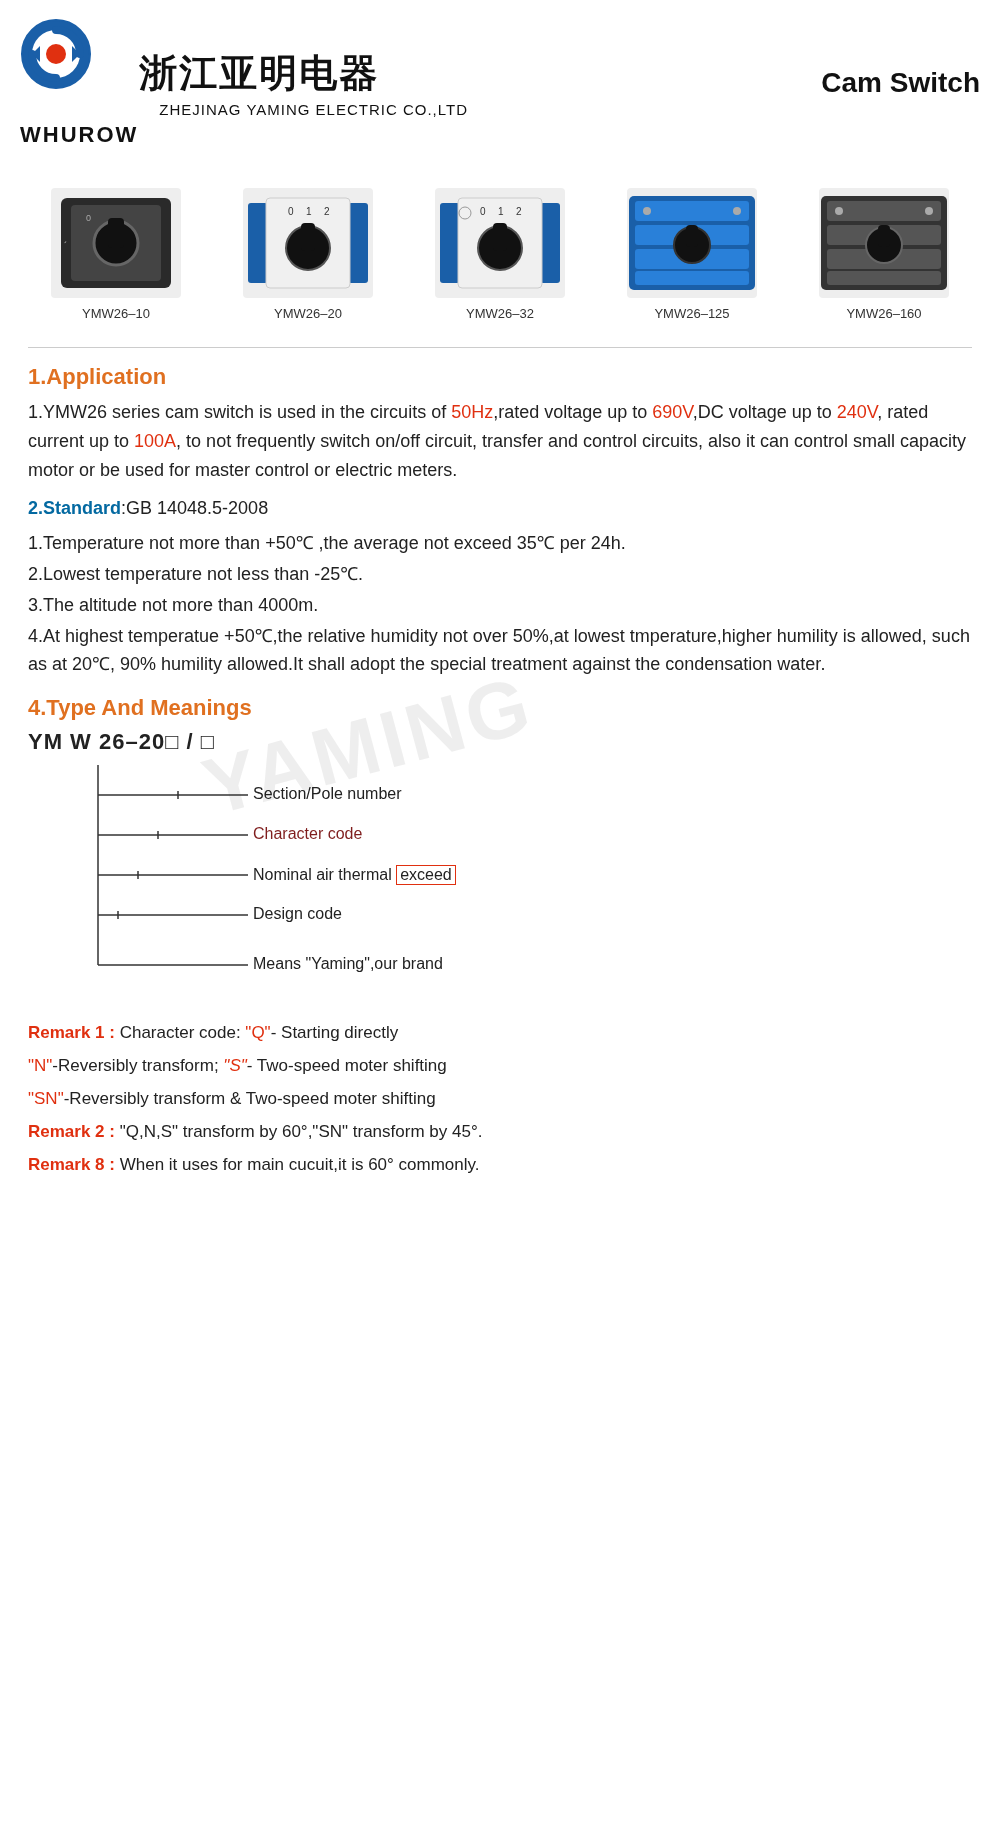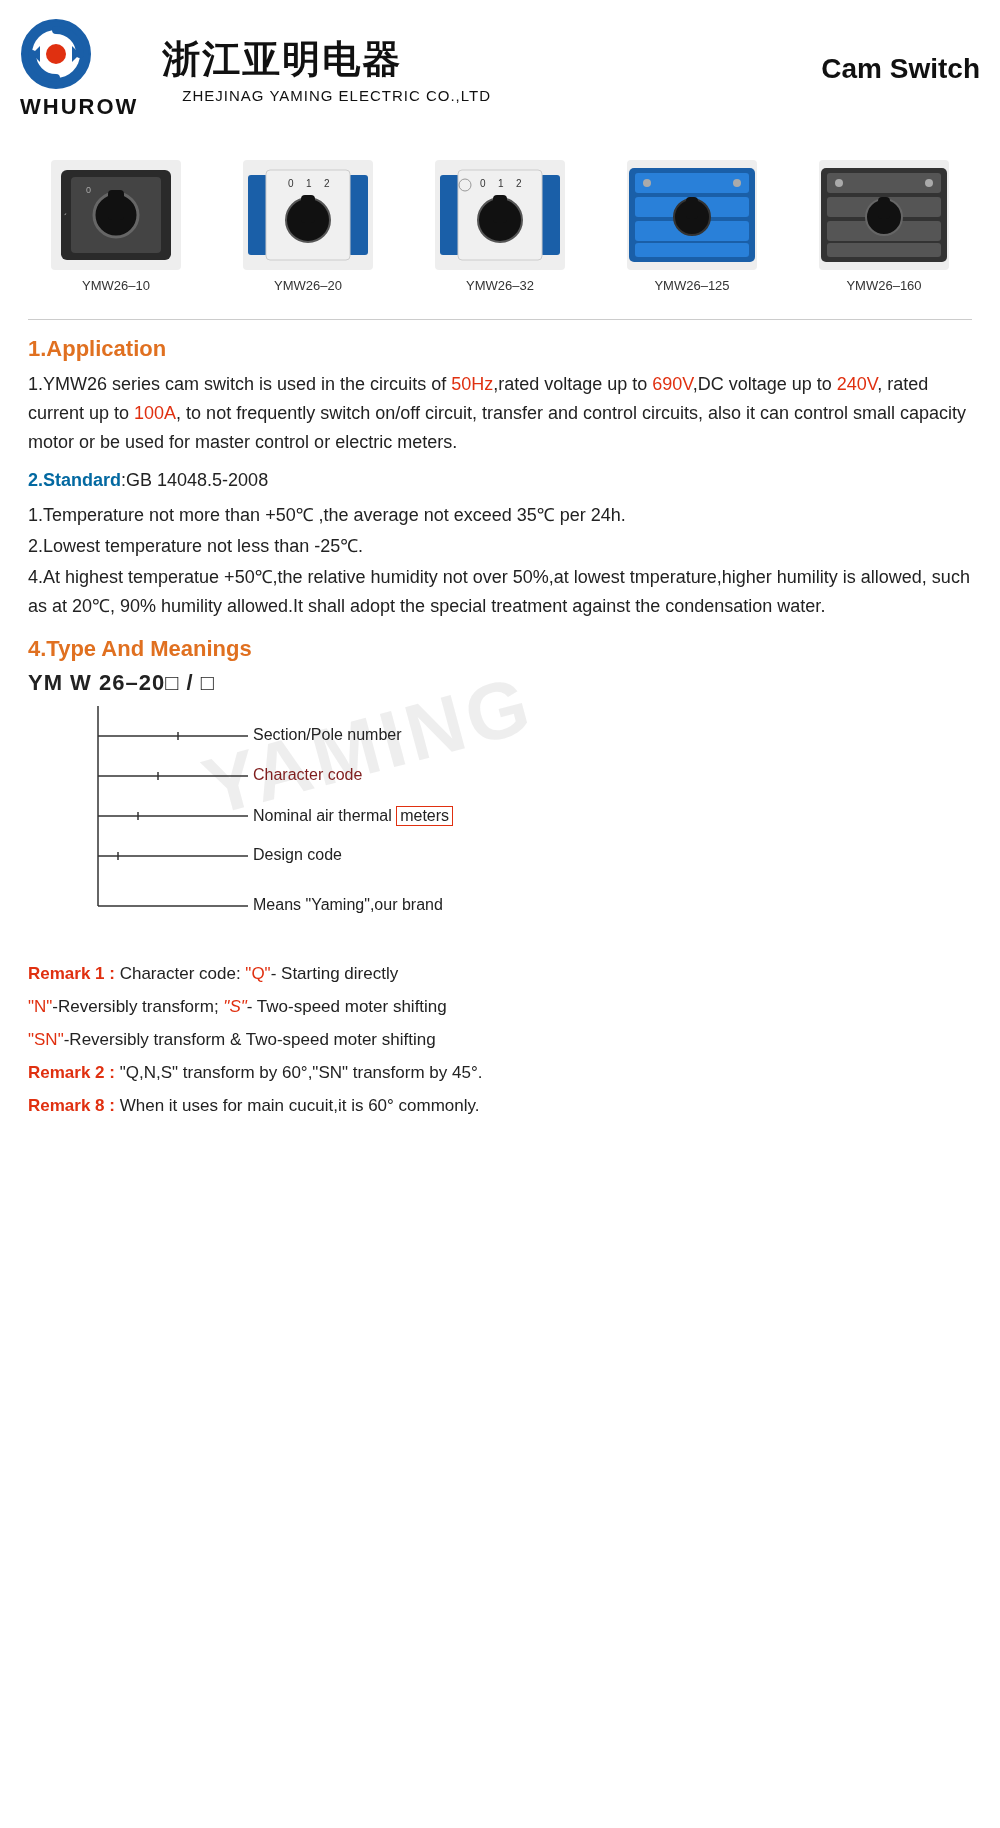--- a/index.html
+++ b/index.html
@@ -16,21 +16,22 @@
       display: flex;
       align-items: center;
       padding: 18px 20px 10px 20px;
       border-bottom: none;
     }
 
     .logo-area {
       display: flex;
       flex-direction: column;
       align-items: flex-start;
-      margin-right: 24px;
+      margin-right: 1px;
+      gap: 28px;
     }
 
     .logo-circle {
       width: 72px;
       height: 72px;
     }
 
     .brand-whurow {
       font-size: 22px;
       font-weight: 900;
@@ -321,20 +322,21 @@
     <span>1.YMW26 series cam switch is used in the circuits of </span><span class="red-text">50Hz</span><span>,rated voltage up to </span><span class="red-text">690V</span><span>,DC voltage up to </span><span class="red-text">240V</span><span>, rated current up to </span><span class="red-text">100A</span><span>, to not frequently switch on/off circuit, transfer and control circuits, also it can control small capacity motor or be used for master control or electric meters.</span>
   </p>
 
   <p class="body-text" style="margin-top:10px;">
     <span class="orange-heading">2.Standard</span><span>:GB 14048.5-2008</span>
   </p>
 
   <ul class="working-conditions-list">
     <li class="body-text">1.Temperature not more than +50℃ ,the average not exceed 35℃ per 24h.</li>
     <li class="body-text">2.Lowest temperature not less than -25℃.</li>
+    <li class="body-text">3.The altitude not more than 4000m.</li>
     <li class="body-text">4.At highest temperatue +50℃,the  relative humidity not over 50%,at lowest tmperature,higher humility is allowed, such as at 20℃, 90% humility allowed.It shall adopt the special treatment against the condensation water.</li>
   </ul>
 
   <div class="section-heading">4.Type And Meanings</div>
   <div class="type-formula">YM W 26–20□ / □</div>
 
   <div style="position:relative; width:600px; height:240px; margin-left:10px; margin-bottom:10px;">
     <svg width="600" height="240" viewBox="0 0 600 240" style="position:absolute;top:0;left:0;">
 
       <line x1="60" y1="0" x2="60" y2="200" stroke="#333" stroke-width="1.5"></line>
@@ -354,21 +356,21 @@
       <line x1="60" y1="200" x2="210" y2="200" stroke="#333" stroke-width="1.5"></line>
 
       <line x1="140" y1="26" x2="140" y2="34" stroke="#333" stroke-width="1.5"></line>
       <line x1="120" y1="66" x2="120" y2="74" stroke="#333" stroke-width="1.5"></line>
       <line x1="100" y1="106" x2="100" y2="114" stroke="#333" stroke-width="1.5"></line>
       <line x1="80" y1="146" x2="80" y2="154" stroke="#333" stroke-width="1.5"></line>
     </svg>
 
     <div style="position:absolute; left:215px; top:20px; font-size:16px; color:#222;">Section/Pole number</div>
     <div style="position:absolute; left:215px; top:60px; font-size:16px; color:#7f1d1d;">Character code</div>
-    <div style="position:absolute; left:215px; top:100px; font-size:16px; color:#222;">Nominal air thermal <span class="current-box">meters</span></div>
+    <div style="position:absolute; left:215px; top:100px; font-size:16px; color:#222;">Nominal air thermal <span class="current-box">exceed</span></div>
     <div style="position:absolute; left:215px; top:140px; font-size:16px; color:#222;">Design code</div>
     <div style="position:absolute; left:215px; top:190px; font-size:16px; color:#222;">Means "Yaming",our brand</div>
   </div>
 
   <div class="remark-section">
 
     <div class="remark-line">
       <span class="red-text"><strong>Remark 1 : </strong></span>
       <span>Character code:  </span>
       <span class="red-text">"Q"</span><span>- Starting directly</span>

